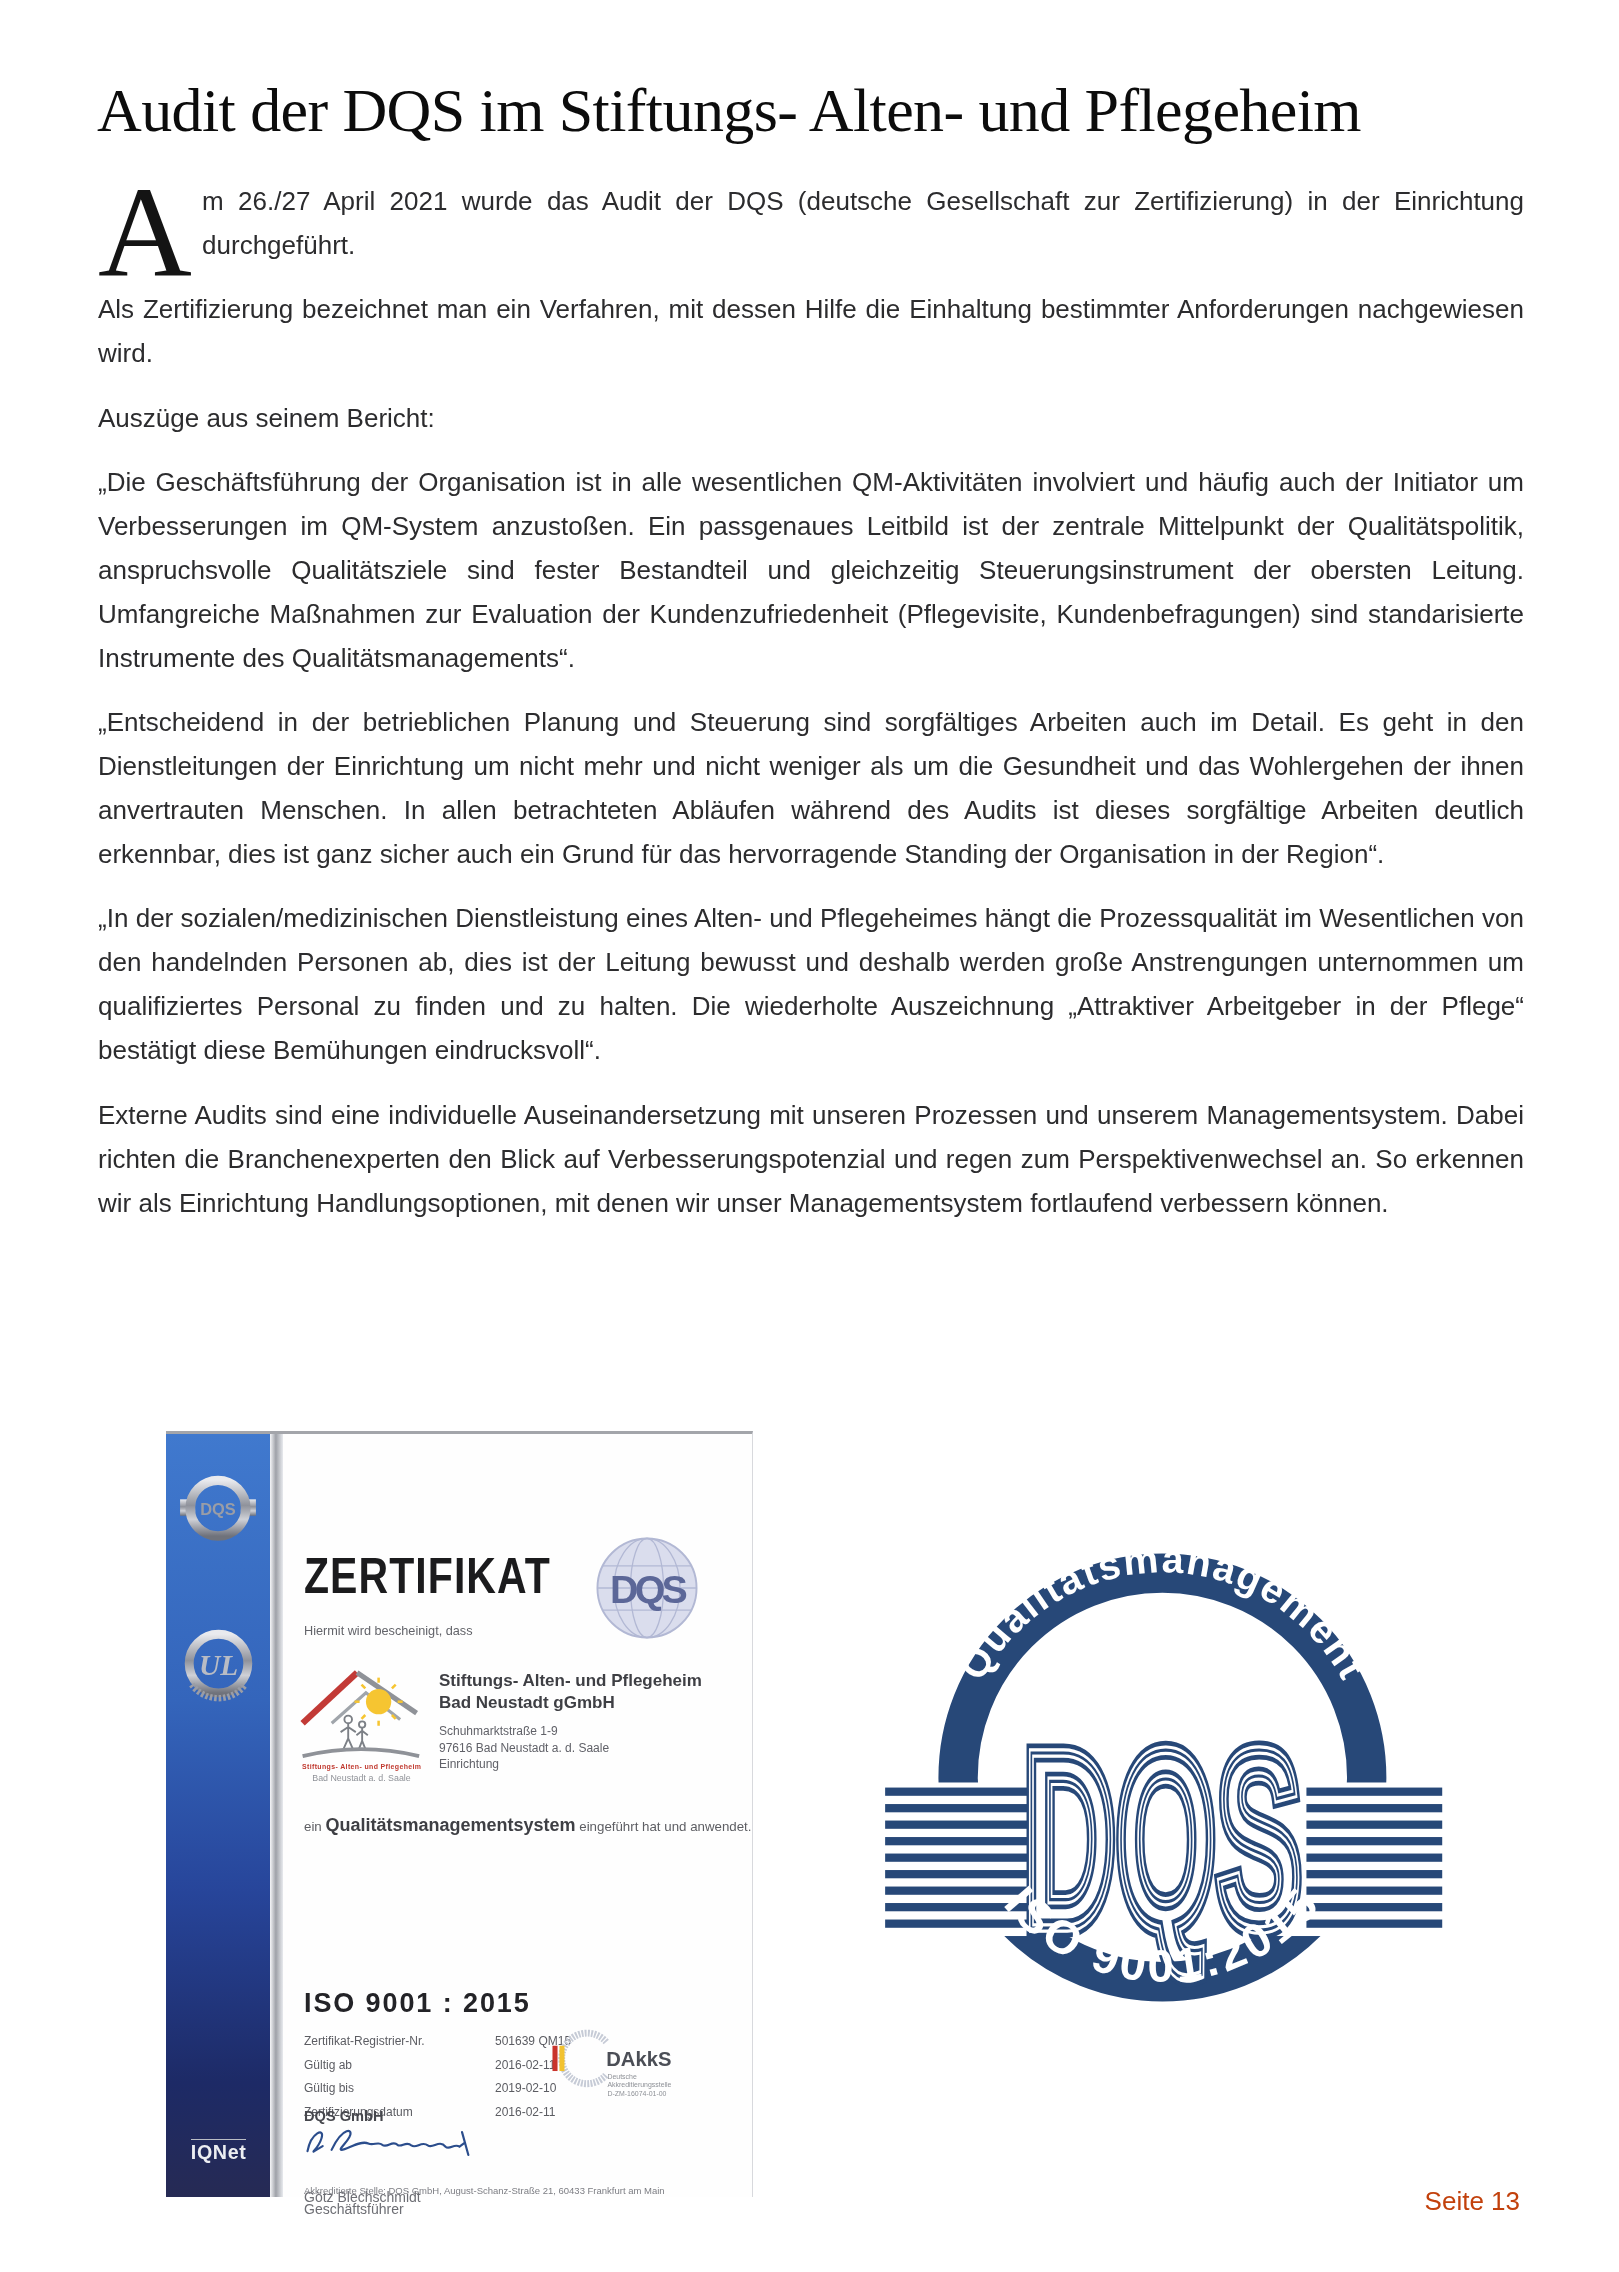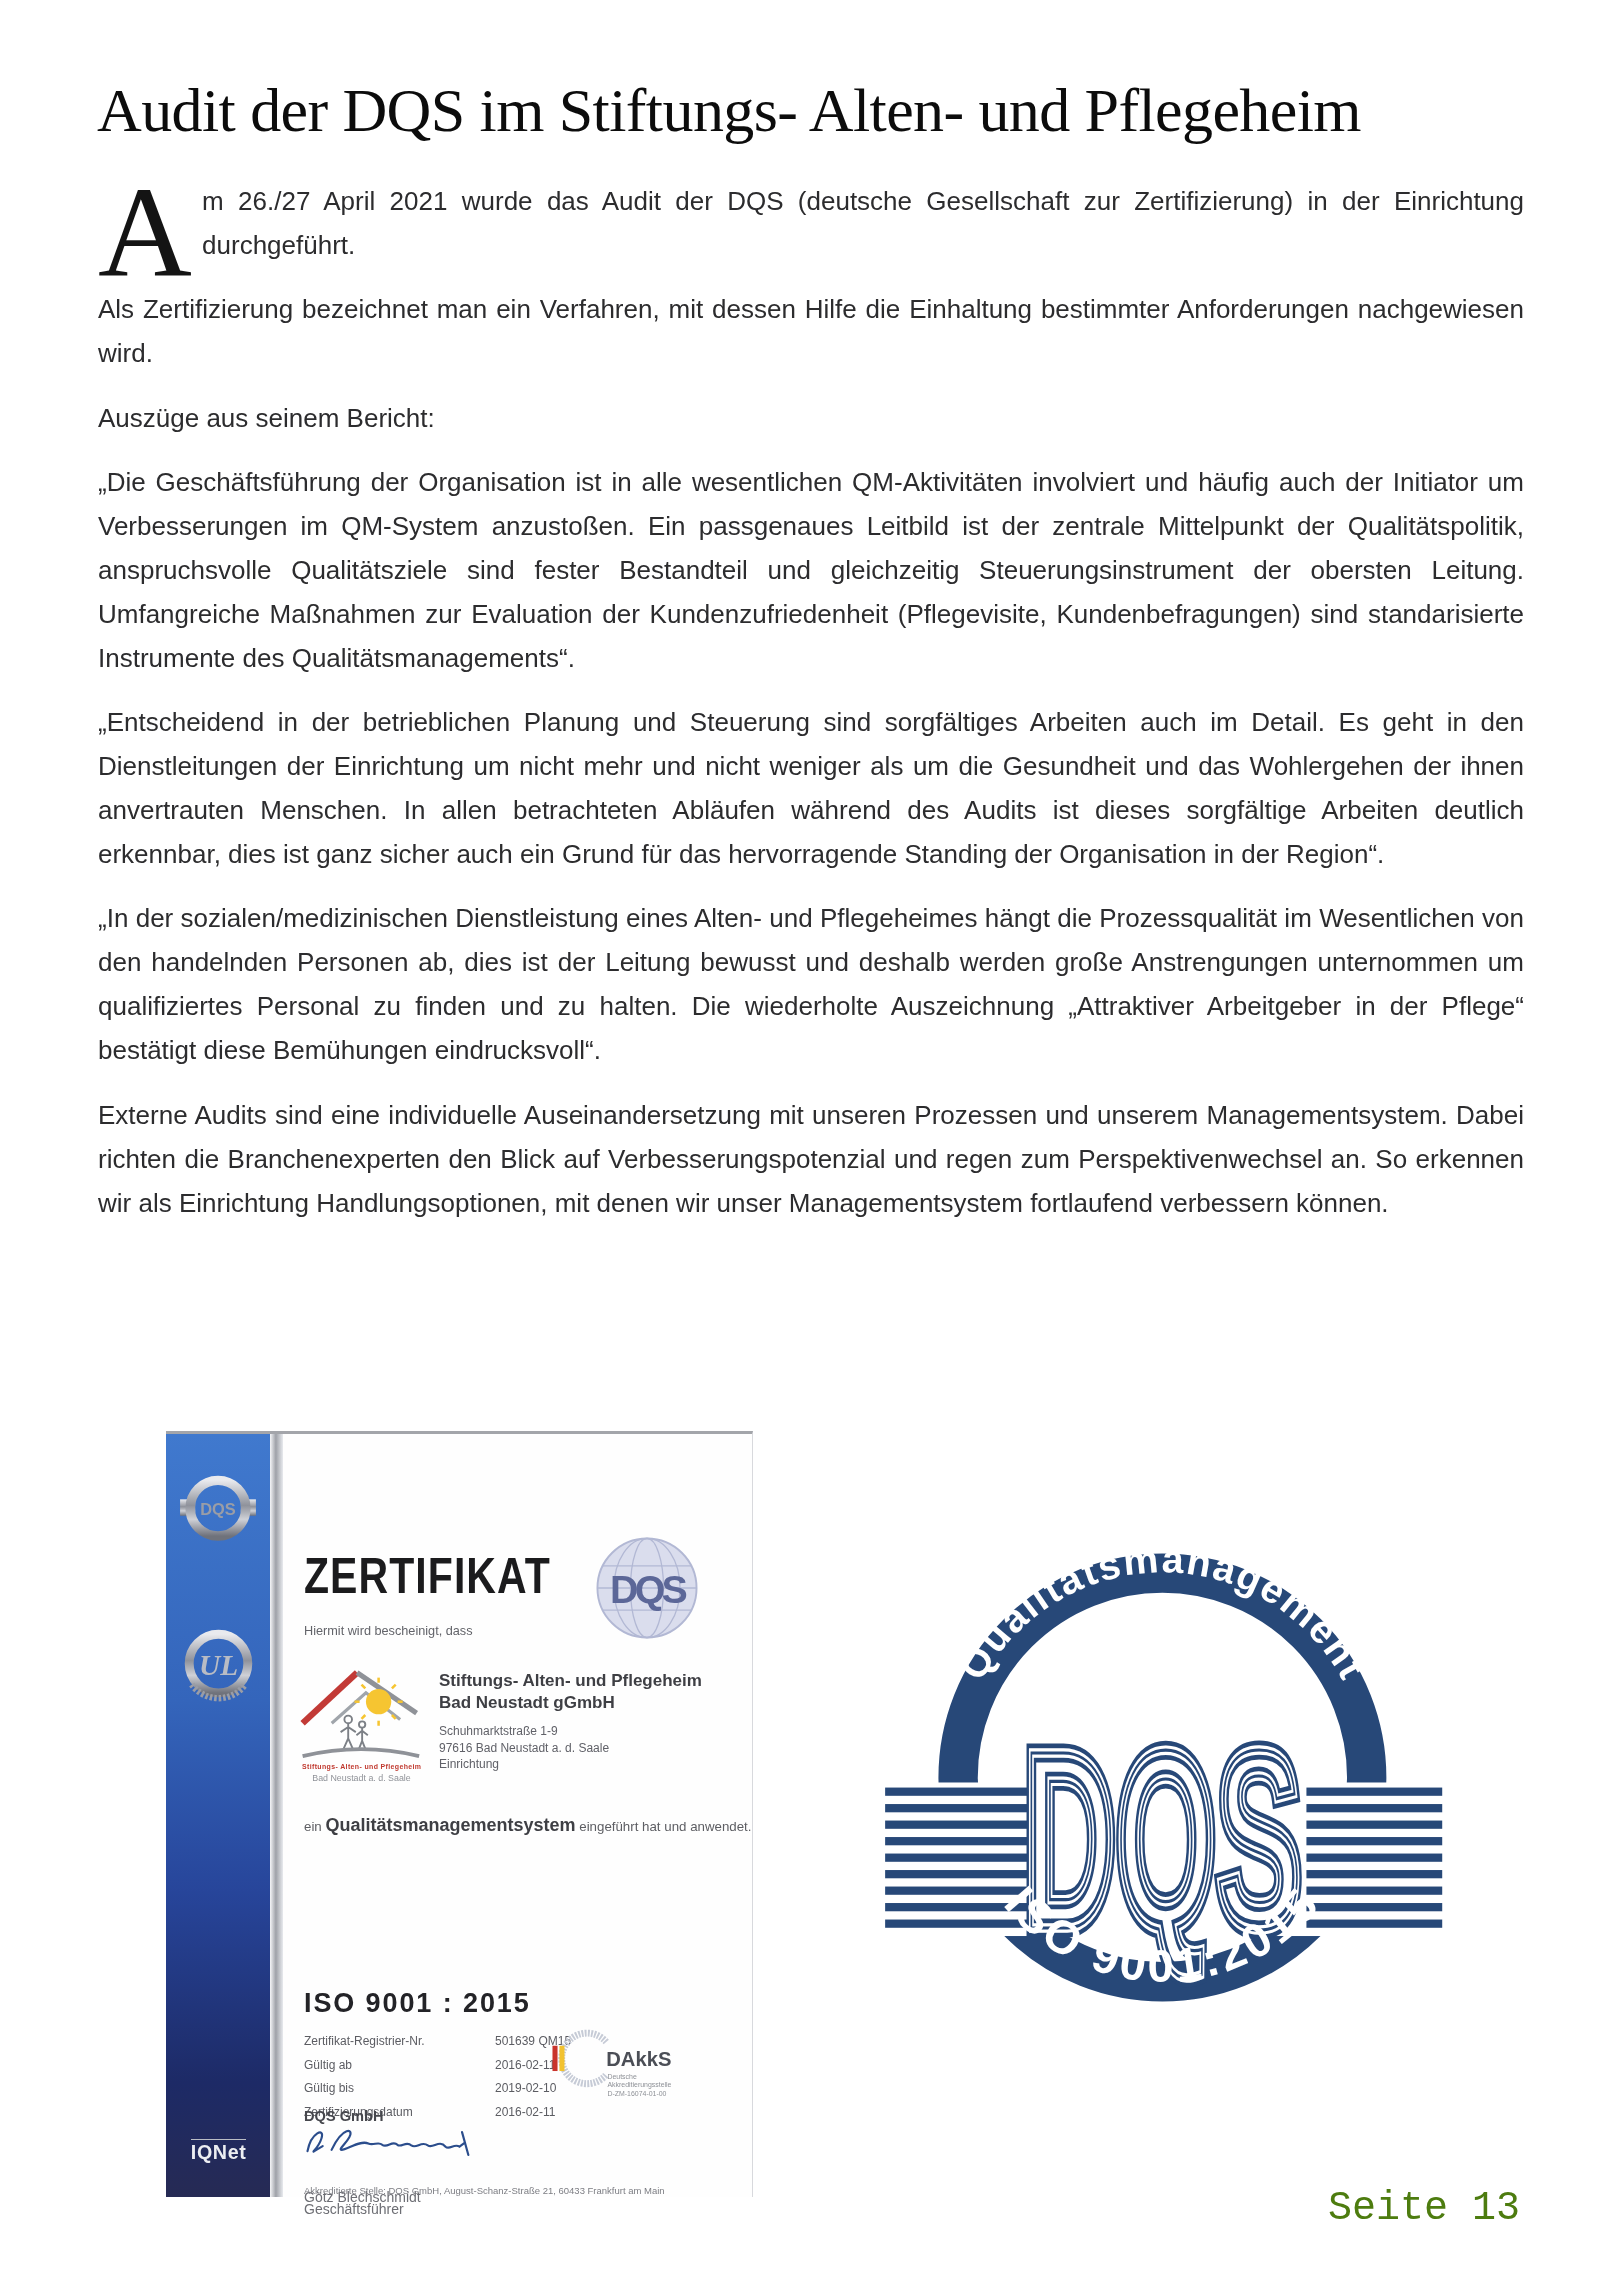--- a/index.html
+++ b/index.html
@@ -71,21 +71,21 @@
   .iqnet-dash{width:10.2px;height:5.1px;background:linear-gradient(180deg,#d8dade,#8f929b);}
   .iqnet-word{
     font-size:19.7px;font-weight:bold;color:#eceef2;letter-spacing:0.6px;
     border-top:1.3px solid #b9bcc4;padding-top:1.3px;
   }
   
   .badge{position:absolute;left:862px;top:1516px;}
   
   .page-footer{
     position:absolute;right:100px;top:2186px;
-    font-family:Liberation Mono, monospace;font-size:40px;color:#4d7c0f;
+    font-family:Liberation Sans, sans-serif;font-size:26px;color:#c2410c;
   }
 </style>
 </head>
 <body>
 
 <h1 class="page-title">Audit der DQS im Stiftungs- Alten- und Pflegeheim</h1>
 
 <div class="article">
   <p><span class="dropcap">A</span><span>m 26./27 April 2021 wurde das Audit der DQS (deutsche Gesellschaft zur Zertifizierung) in der Einrichtung durchgeführt.</span></p>
   <p>Als Zertifizierung bezeichnet man ein Verfahren, mit dessen Hilfe die Einhaltung bestimmter Anforderungen nachgewiesen wird.</p>

